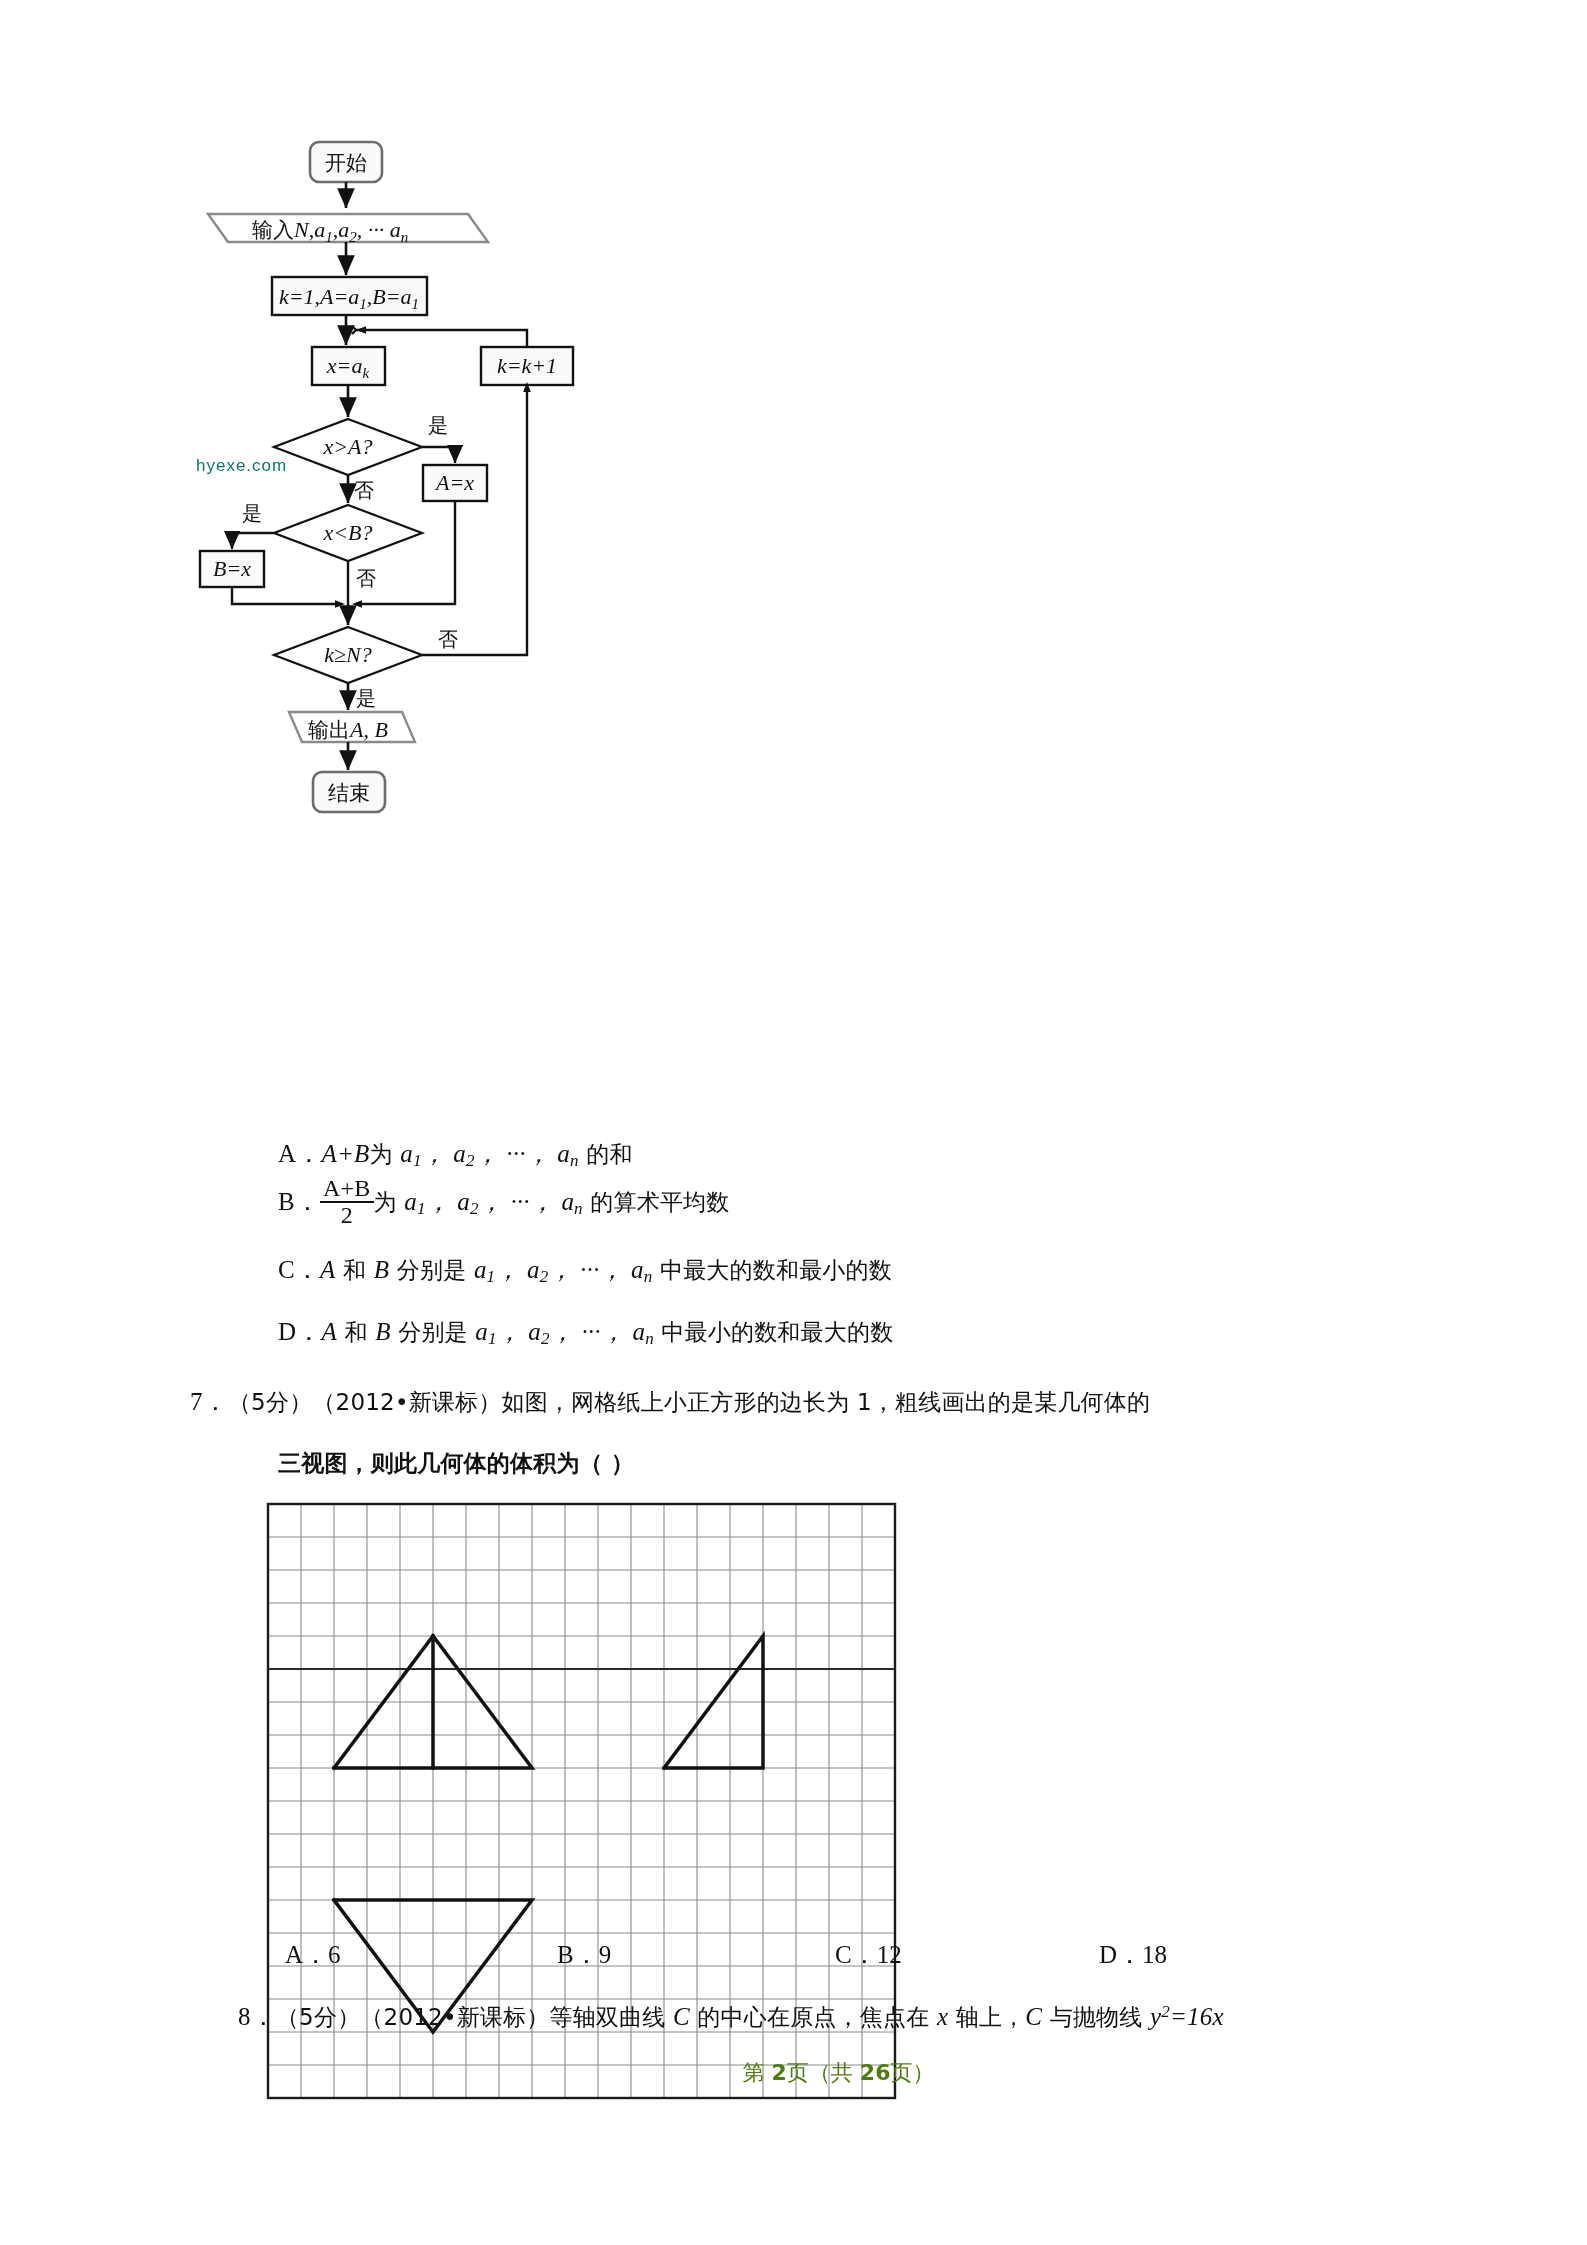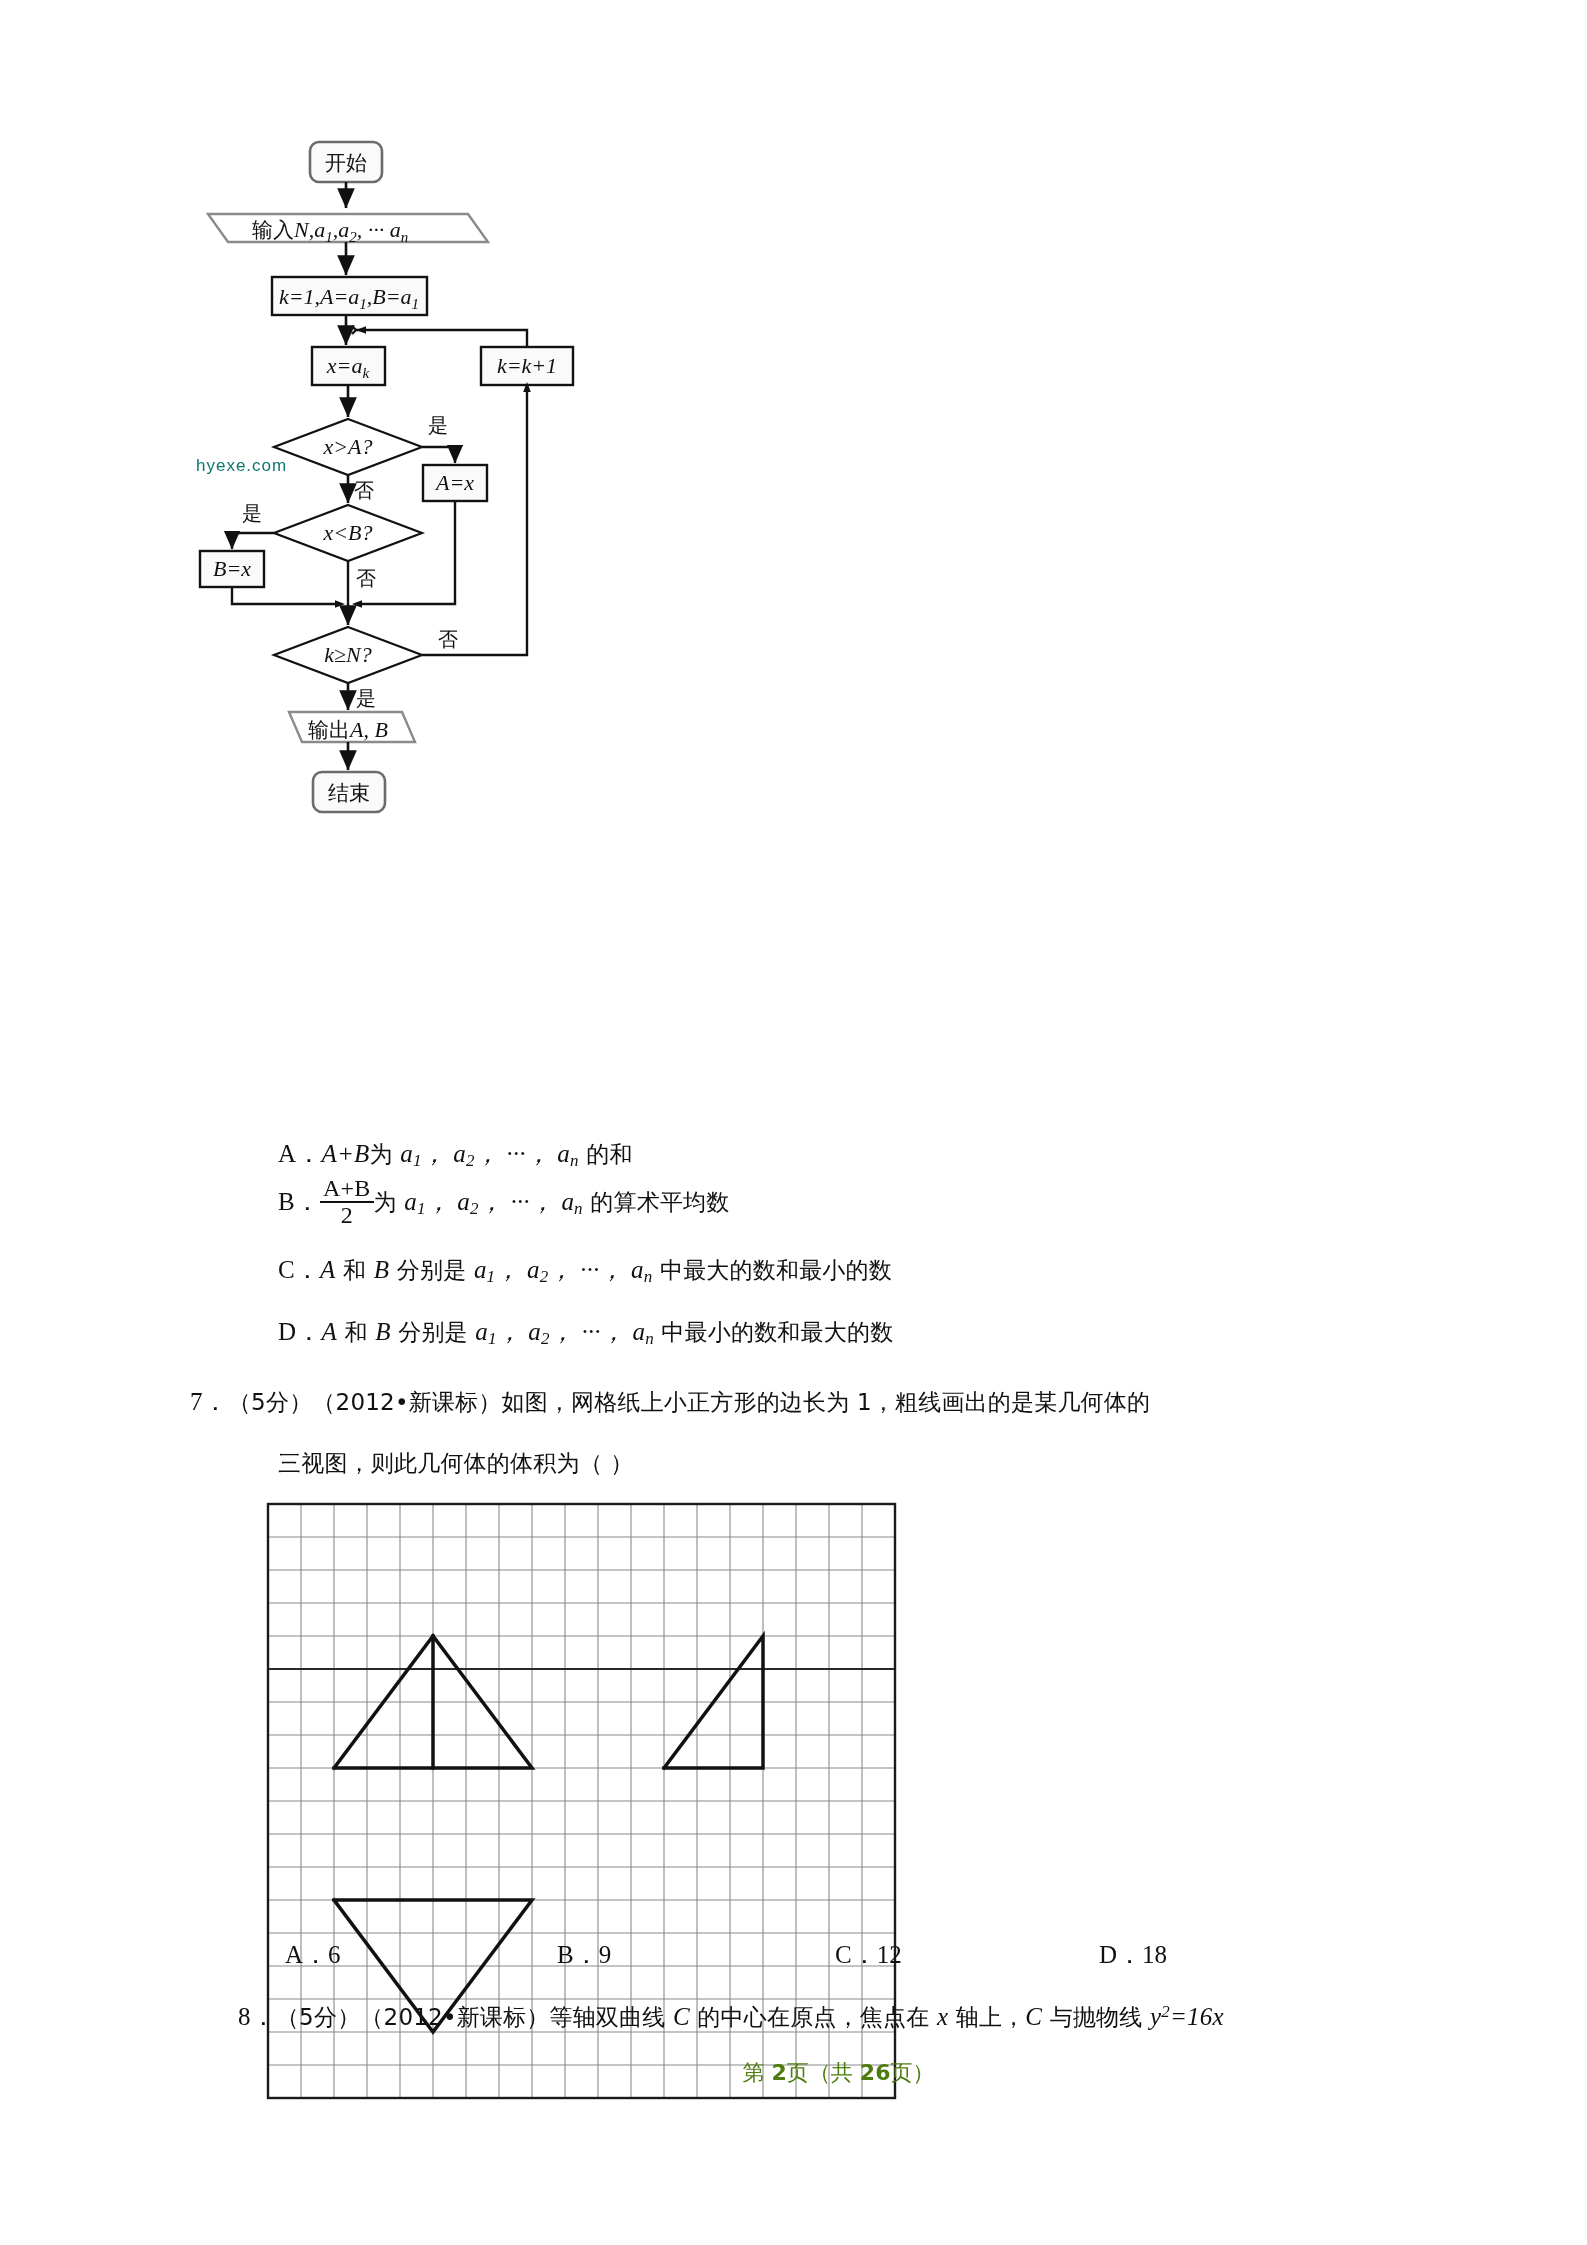--- a/index.html
+++ b/index.html
@@ -246,21 +246,21 @@
     <span class="lbl">C．</span><span class="it">A</span><span class="cn"> 和 </span><span class="it">B</span><span class="cn"> 分别是 </span><span class="it">a<span class="sb">1</span>， a<span class="sb">2</span>， ···， a<span class="sb">n</span></span><span class="cn"> 中最大的数和最小的数</span>
   </div>
 
   <div class="opt" style="left:278px; top:1316px;">
     <span class="lbl">D．</span><span class="it">A</span><span class="cn"> 和 </span><span class="it">B</span><span class="cn"> 分别是 </span><span class="it">a<span class="sb">1</span>， a<span class="sb">2</span>， ···， a<span class="sb">n</span></span><span class="cn"> 中最小的数和最大的数</span>
   </div>
 
   <div class="qline" style="left:190px; top:1385px;">
     <span class="lbl">7．</span><span class="cn">（5分）</span><span class="cn">（2012•新课标）</span><span class="cn">如图，网格纸上小正方形的边长为 1，粗线画出的是某几何体的</span>
   </div>
-  <div class="qline" style="left:278px; top:1448px;">
+  <div class="qline" style="left:278px; top:1448px;font-weight:bold;">
     <span class="cn">三视图，则此几何体的体积为（      ）</span>
   </div>
 
   <div class="gridfig">
     <svg id="grid-svg" width="631" height="598" xmlns="http://www.w3.org/2000/svg" viewBox="-2 -2 631 598">
         <line x1="0" y1="0" x2="0" y2="594" stroke="#8a8a8a" stroke-width="1.1"></line>
         <line x1="33" y1="0" x2="33" y2="594" stroke="#8a8a8a" stroke-width="1.1"></line>
         <line x1="66" y1="0" x2="66" y2="594" stroke="#8a8a8a" stroke-width="1.1"></line>
         <line x1="99" y1="0" x2="99" y2="594" stroke="#8a8a8a" stroke-width="1.1"></line>
         <line x1="132" y1="0" x2="132" y2="594" stroke="#8a8a8a" stroke-width="1.1"></line>

